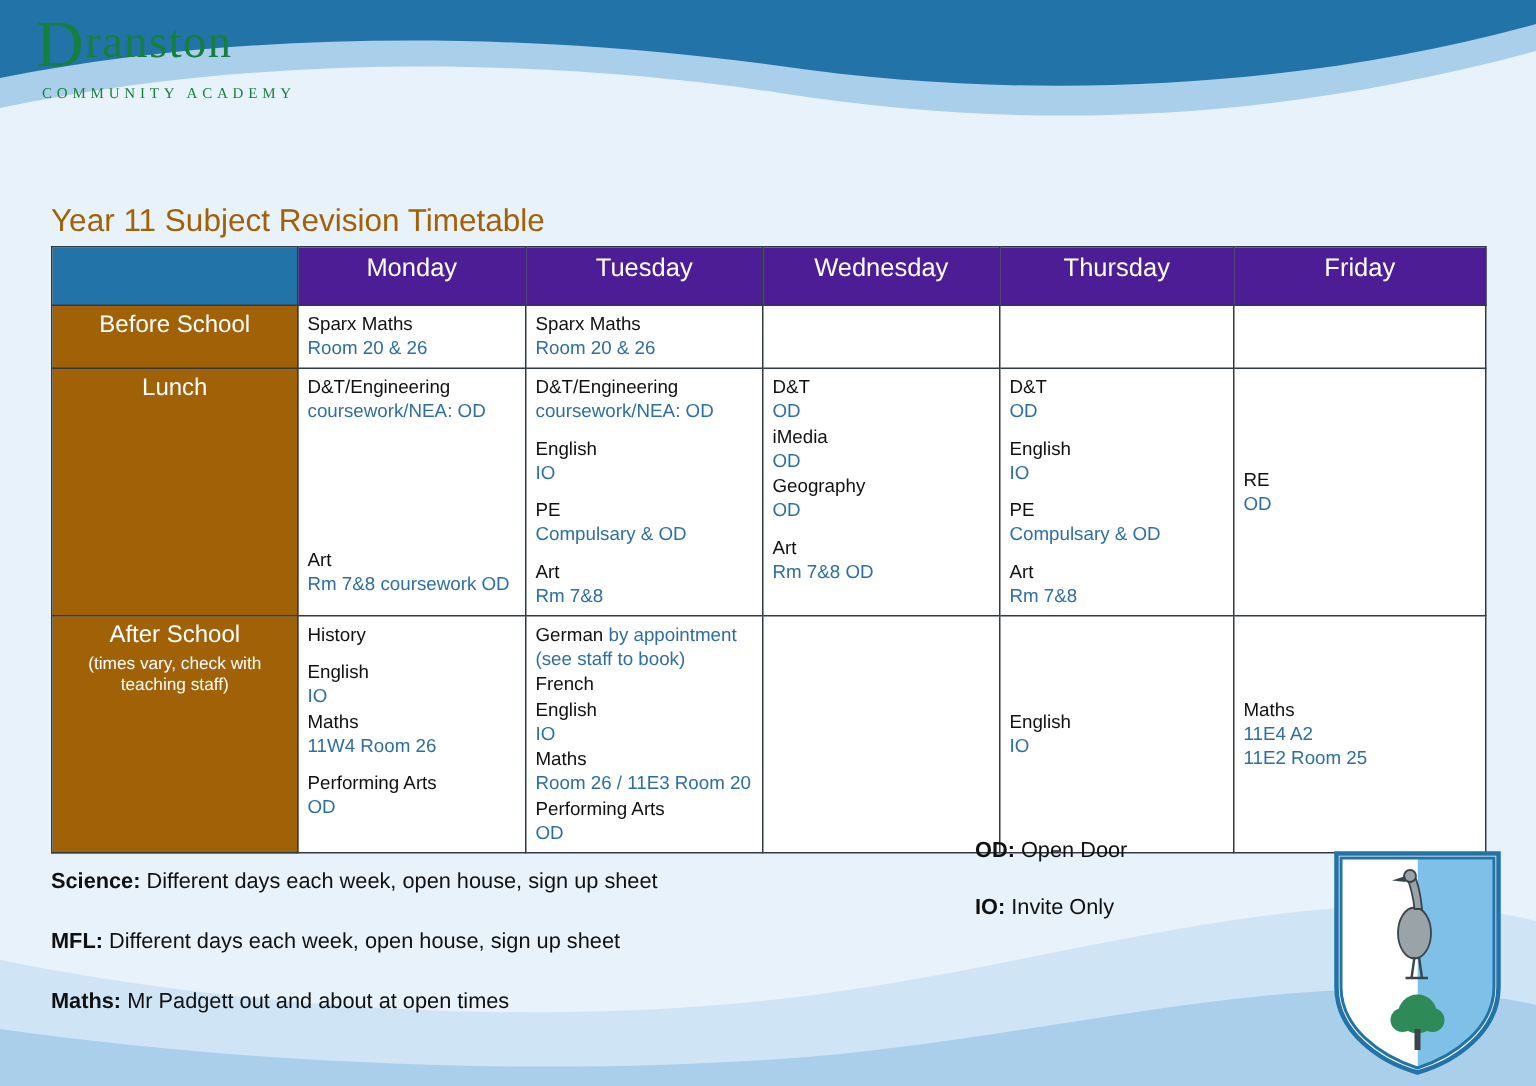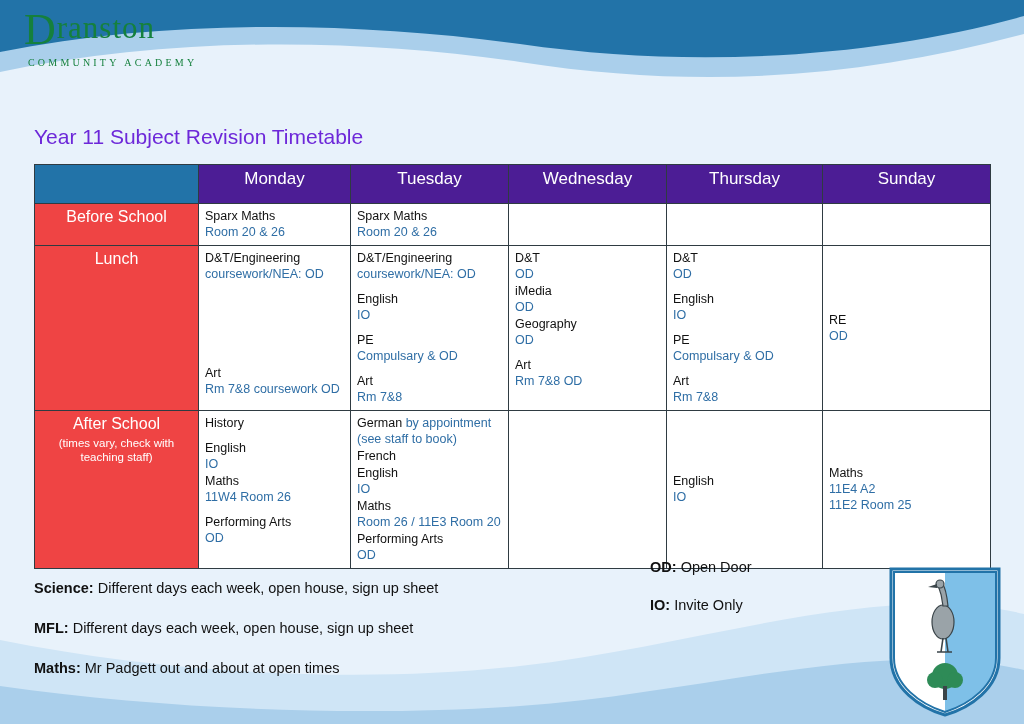--- a/index.html
+++ b/index.html
@@ -31,22 +31,22 @@
   }
   .logo-main .drop{
     font-size:44px;line-height:1;vertical-align:-6px;
   }
   .logo-sub{
     font-family:"Liberation Serif", serif;
     font-size:10px;letter-spacing:3.2px;margin-top:5px;margin-left:4px;
   }
   
   .title{
-    position:absolute;top:125px;left:34px;
-    font-size:21px;color:#6d28d9;
+    position:absolute;top:136px;left:34px;
+    font-size:21px;color:#a16207;
   }
   
   table.timetable{
     position:absolute;top:164px;left:34px;
     width:956px;
     border-collapse:collapse;
     background:#ffffff;
     table-layout:fixed;
   }
   table.timetable td, table.timetable th{
@@ -58,21 +58,21 @@
     background:#4c1d95;
     color:#ffffff;
     font-size:17px;
     font-weight:normal;
     text-align:center;
     height:30px;
     vertical-align:middle;
   }
   th.corner{background:#2273a8;border:1px solid #2f3b42;}
   td.rowhead{
-    background:#ef4444;
+    background:#a16207;
     color:#ffffff;
     text-align:center;
     vertical-align:middle;
     font-size:16px;
   }
   td.rowhead .sub{
     display:block;font-size:11.5px;line-height:1.25;margin-top:3px;
   }
   .cell{font-size:12.5px;color:#111;line-height:1.28;}
   .ent{margin-bottom:1px;}
@@ -126,21 +126,21 @@
       <col style="width:156px">
       <col style="width:168px">
     </colgroup>
     <thead>
       <tr>
         <th class="corner"></th>
         <th>Monday</th>
         <th>Tuesday</th>
         <th>Wednesday</th>
         <th>Thursday</th>
-        <th>Sunday</th>
+        <th>Friday</th>
       </tr>
     </thead>
     <tbody>
 
       <tr style="height:42px">
         <td class="rowhead">
           <span>Before School</span>
         </td>
         <td class="cell">
           <div class="ent">

